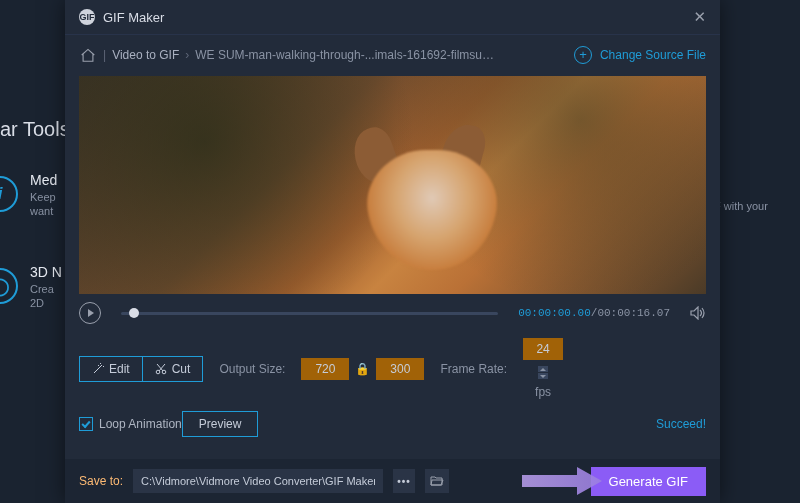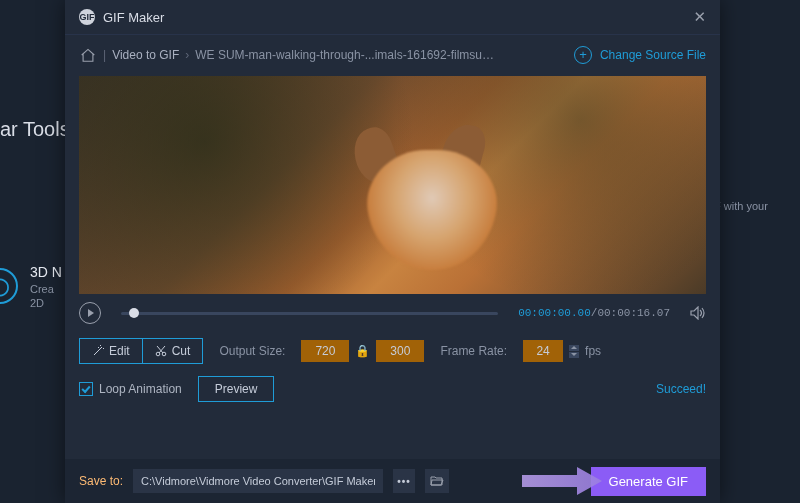--- a/index.html
+++ b/index.html
@@ -81,46 +81,54 @@
     padding: 10px 14px 2px 14px;
   }
   .btn-group { display:flex; }
   .btn-seg { border:1px solid #1f9cd7; color:#c5ccd9; padding:5px 12px; font-size:12px; display:flex; align-items:center; gap:5px; cursor:pointer;}
   .btn-seg:first-child { border-right:none; }
   .iconbox { width:12px; height:12px; display:inline-block; }
   .label { color:#8a93a4; font-size:12px; }
   .size-group { display:flex; align-items:center; gap:0; }
   .num-input { width:48px; height:22px; background:#a16207; border:none; color:#c5ccd9; text-align:center; font-size:12px; }
   .lock { color:#1f9cd7; padding:0 6px; font-size:12px; }
-  .framerate { display:flex; align-items:center; gap:6px; }
+  .framerate { display:flex; align-items:center; gap:6px;flex-direction:column; }
   .stepper { width:10px; display:flex; flex-direction:column; gap:1px; }
   .step-btn { height:6px; background:#39465e; cursor:pointer; display:flex; align-items:center; justify-content:center;}
   .step-btn::after { content:""; width:0; height:0; border-left:3px solid transparent; border-right:3px solid transparent; }
   .step-btn.up::after { border-bottom:3px solid #8a93a4; }
   .step-btn.down::after { border-top:3px solid #8a93a4; }
-  .row2 { display:flex; align-items:center; gap:16px; padding:10px 14px 14px 14px; }
+  .row2 { display:flex; align-items:center; padding:10px 14px 14px 14px; }
   .check { display:flex; align-items:center; gap:6px; cursor:pointer; }
   .checkbox { width:14px; height:14px; border:1.5px solid #1f9cd7; display:flex; align-items:center; justify-content:center;}
   .checkmark { width:8px; height:5px; border-left:2px solid #1f9cd7; border-bottom:2px solid #1f9cd7; transform: rotate(-48deg); margin-top:-2px;}
   .preview-btn { border:1px solid #1f9cd7; color:#c5ccd9; padding:5px 16px; font-size:12px; cursor:pointer; }
   .succeed { margin-left:auto; color:#1f9cd7; font-size:12px; }
   .footer { margin-top:auto; background:#1c2533; height:44px; display:flex; align-items:center; padding:0 14px; gap:10px; position:relative;}
   .save-label { color:#fdba74; font-size:12px; }
   .save-path { width: 250px; height:24px; background:#2a3446; border:none; color:#c5ccd9; font-size:11px; padding: 0 8px;}
   .dots { width:22px; height:24px; background:#2a3446; color:#c5ccd9; display:flex; align-items:center; justify-content:center; cursor:pointer; font-weight:bold; letter-spacing:1px; font-size:10px;}
   .folder-open { width:24px; height:24px; background:#2a3446; display:flex; align-items:center; justify-content:center; cursor:pointer; }
   .generate { margin-left:auto; background:#8b5cf6; color:#fff; border:none; padding:7px 18px; font-size:13px; cursor:pointer; }
   .arrow { position:absolute; right:118px; bottom:8px; width:80px; height:28px; pointer-events:none; }
   svg { display:block; }
 </style>
 </head>
 <body>
 
 <div class="bg-layer">
   <div class="bg-title">ar Tools</div>
+  <div class="bg-row r1">
+    <div class="bg-icon-circle">i</div>
+    <div class="bg-text">
+      <h4>Med</h4>
+      <p>Keep</p>
+      <p>want</p>
+    </div>
+  </div>
   <div class="bg-row r2">
     <div class="bg-icon-circle" style="font-style:normal;">◯</div>
     <div class="bg-text">
       <h4>3D N</h4>
       <p>Crea</p>
       <p>2D</p>
     </div>
   </div>
   <div class="bg-right">F with your</div>
 </div>

